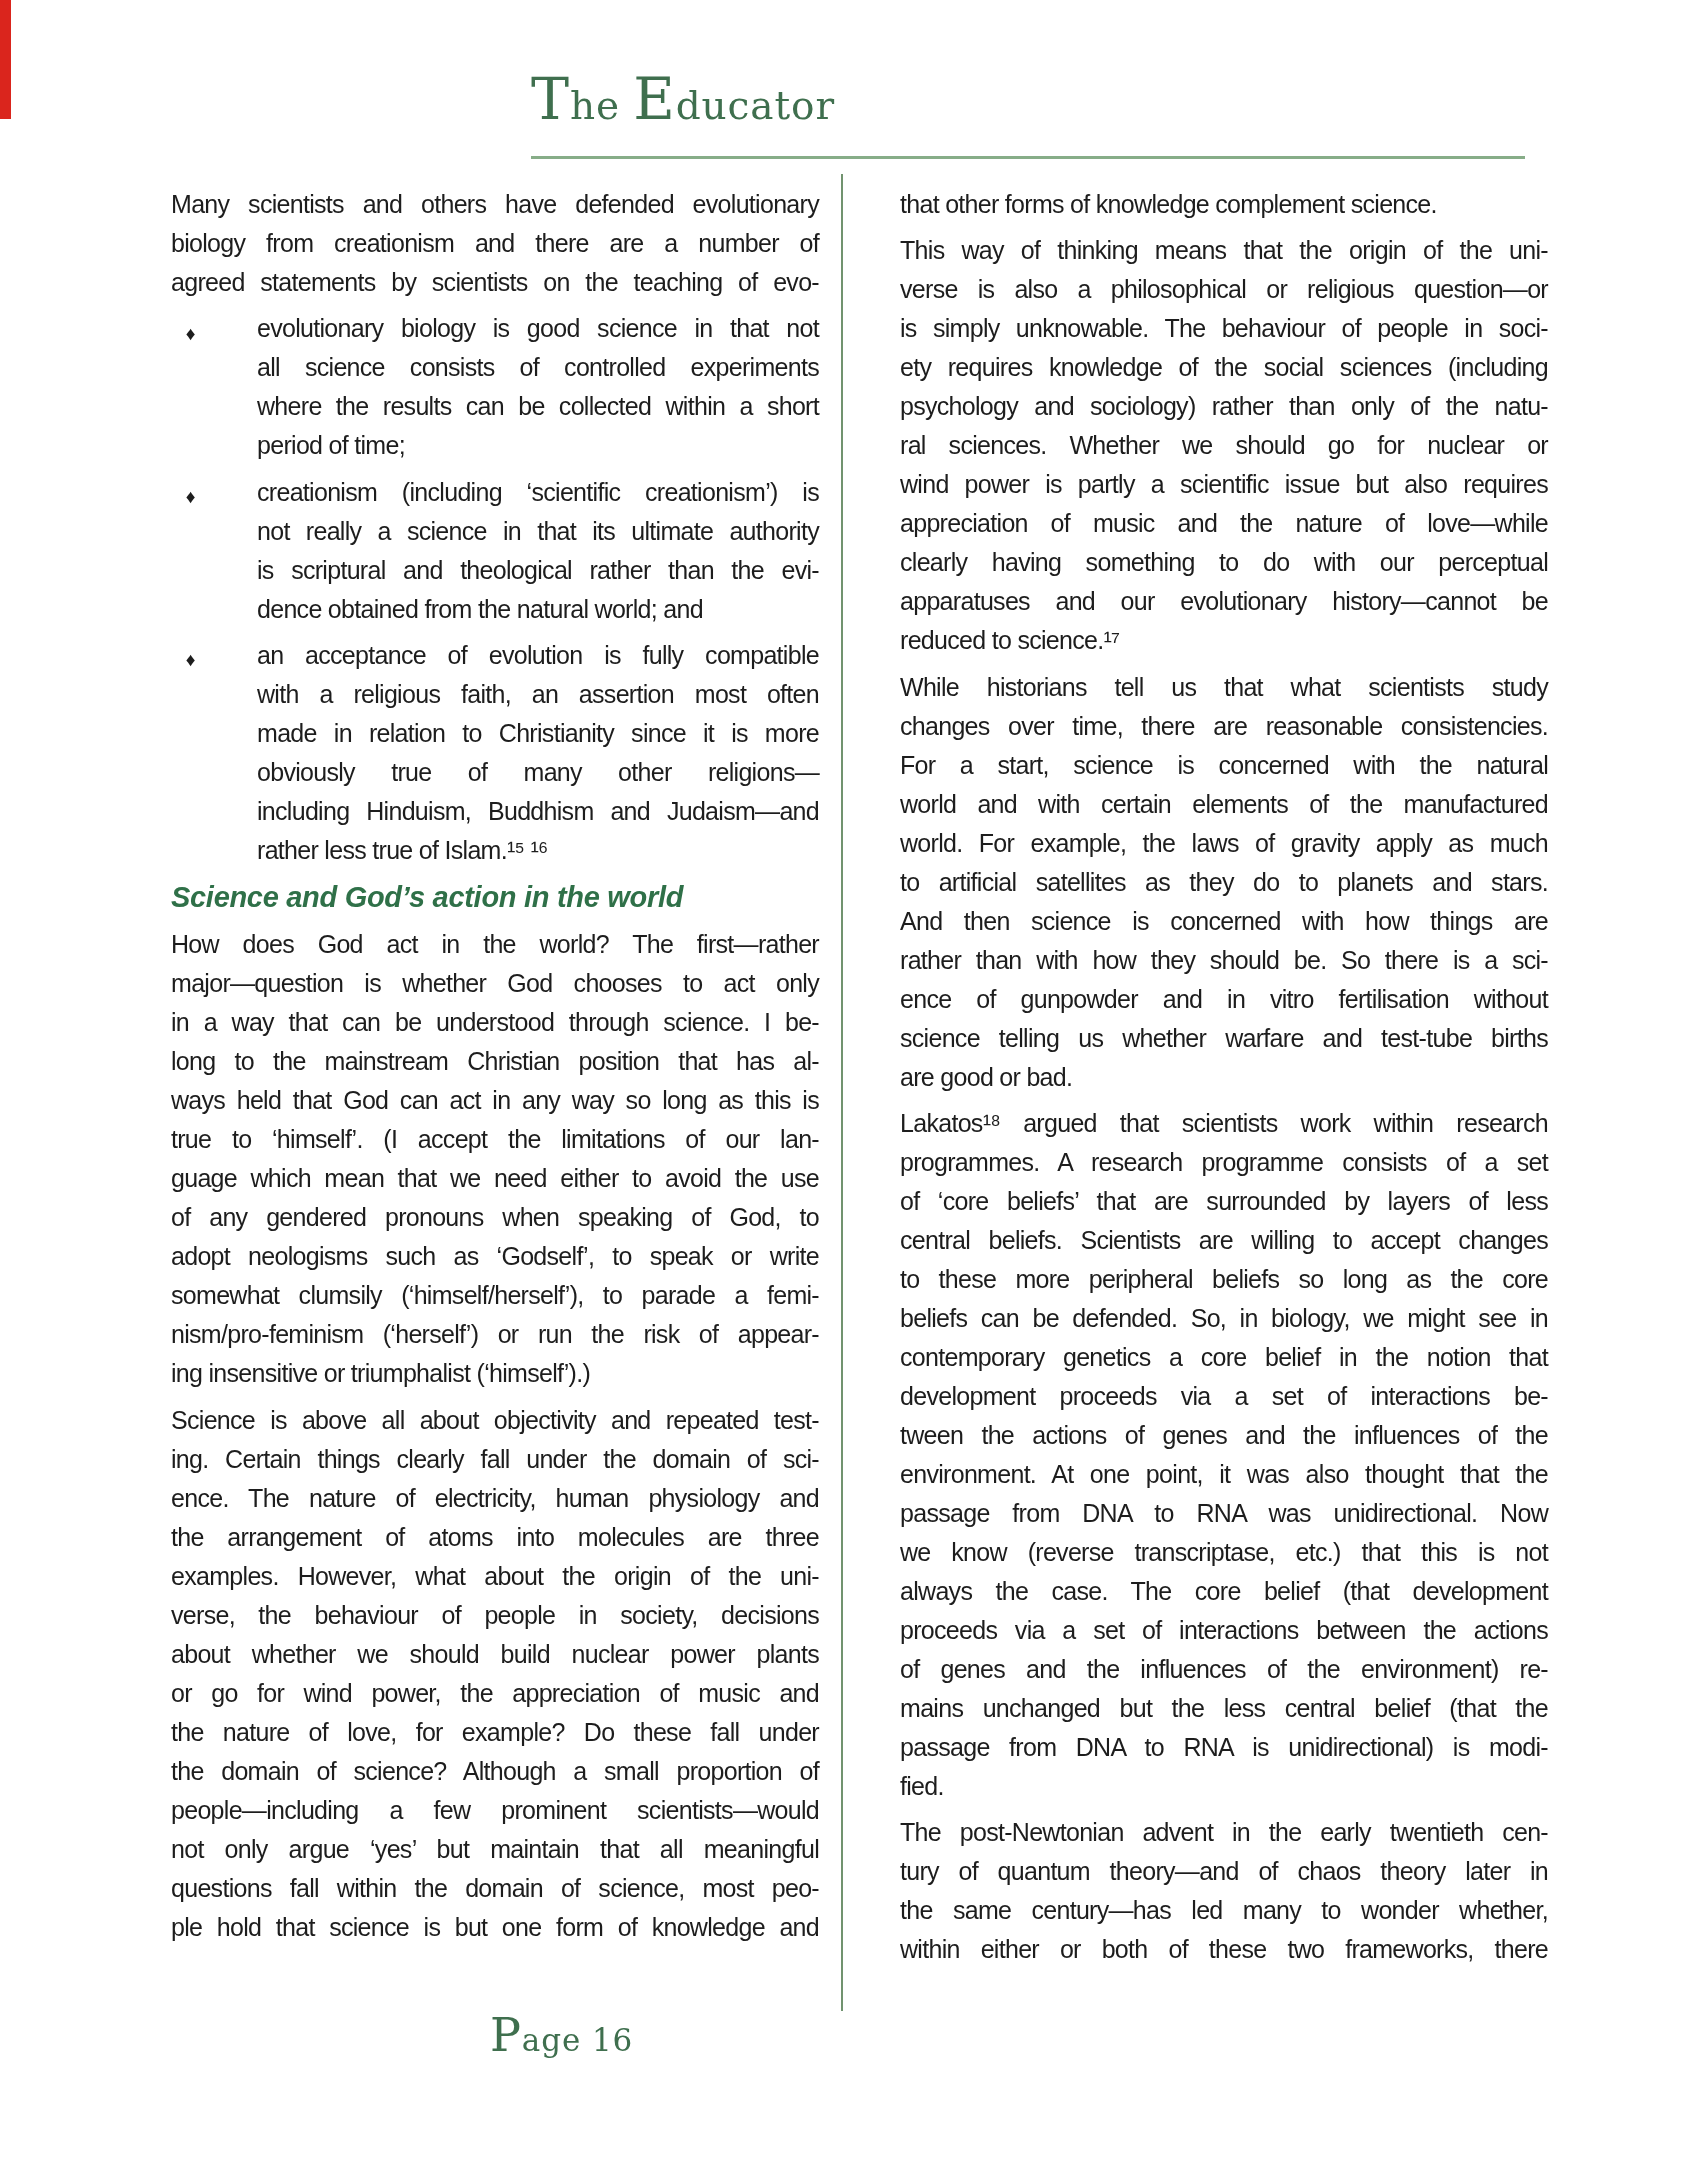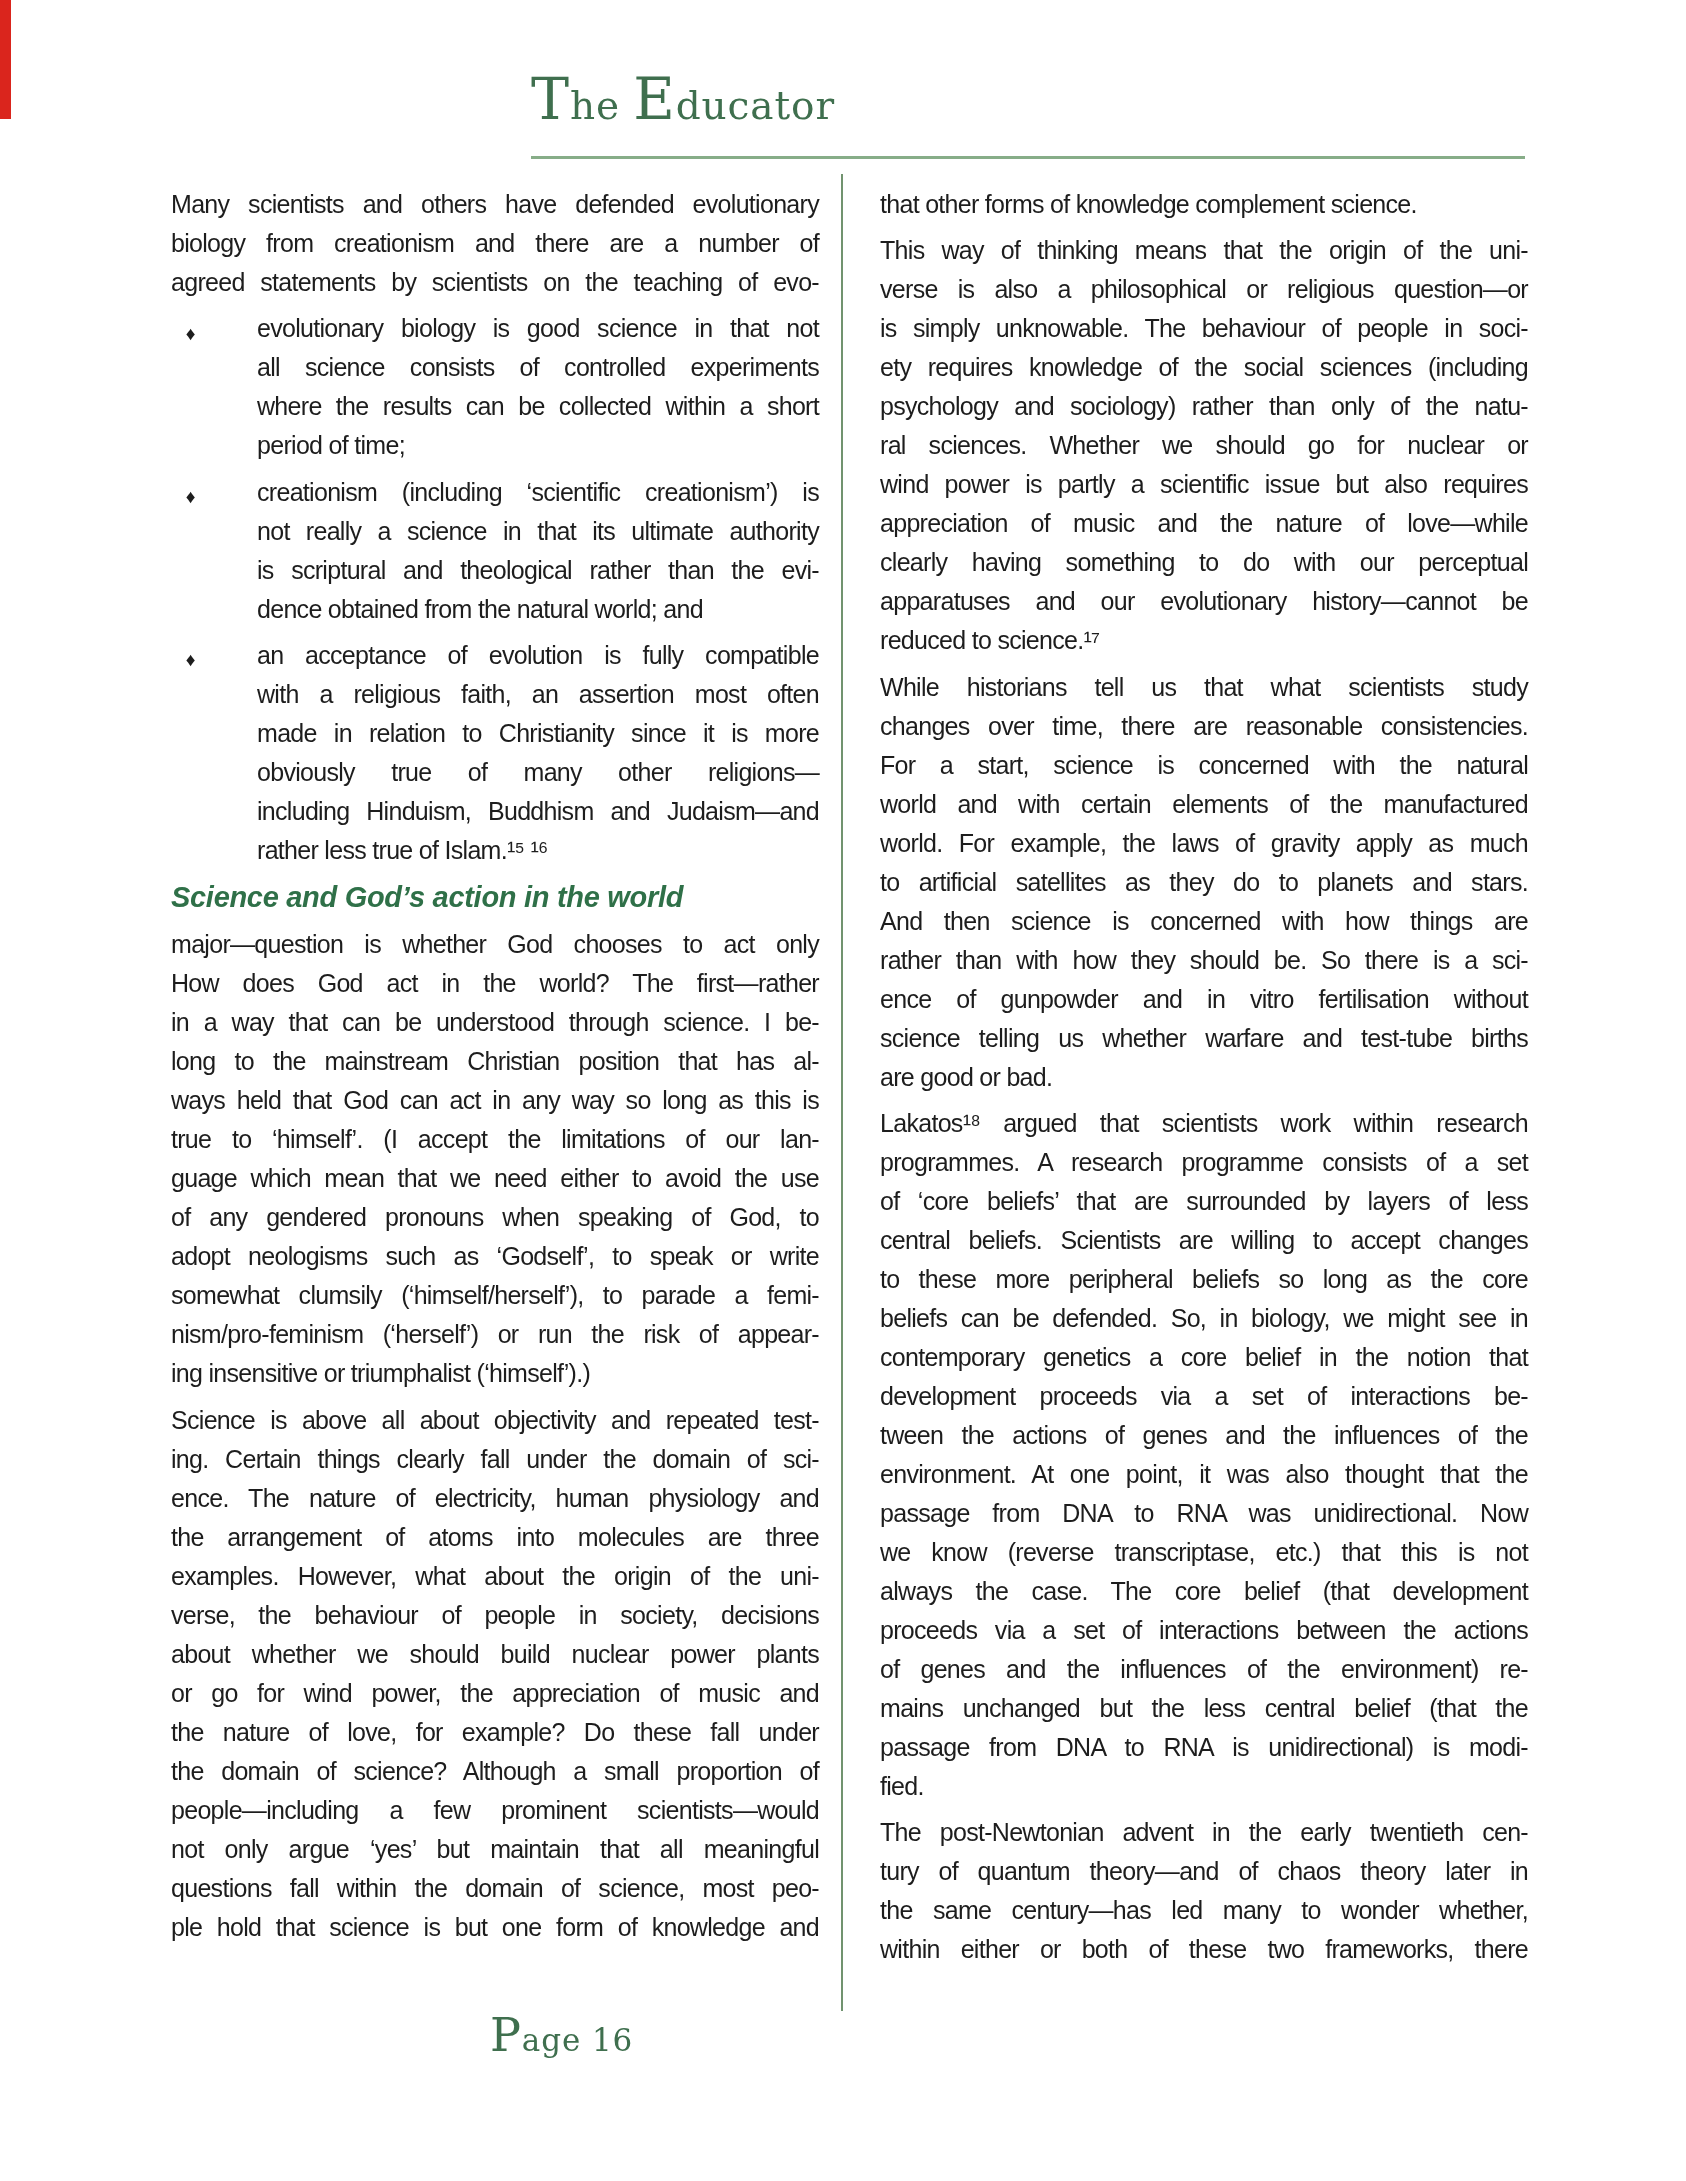--- a/index.html
+++ b/index.html
@@ -43,21 +43,21 @@
     position:absolute;left:841px;top:174px;
     width:1.8px;height:1837px;
     background:var(--divider-green);
   }
   .col{
     position:absolute;top:185px;width:648px;
     font-size:25px;line-height:39px;
     letter-spacing:-0.7px;
   }
   .col.left{left:171px;}
-  .col.right{left:880px;}
+  .col.right{left:900px;}
   .para{margin-bottom:7.3px;}
   .tline{text-align:justify;text-align-last:justify;}
   .tline.endline{text-align-last:left;}
   .bullet{position:relative;padding-left:86px;margin-bottom:5.5px;}
   .bullet-glyph{
     position:absolute;left:14.7px;top:4.6px;
     font-size:19px;letter-spacing:0;
     color:var(--body-text);
   }
   .heading{
@@ -121,22 +121,22 @@
           <div class="tline">made in relation to Christianity since it is more</div>
           <div class="tline">obviously true of many other religions—</div>
           <div class="tline">including Hinduism, Buddhism and Judaism—and</div>
           <div class="tline endline">rather less true of Islam.¹⁵ ¹⁶</div>
         </div>
     </div>
 
     <h2 class="heading">Science and God’s action in the world</h2>
 
     <div class="para">
+        <div class="tline">How does God act in the world? The first—rather</div>
         <div class="tline">major—question is whether God chooses to act only</div>
-        <div class="tline">How does God act in the world? The first—rather</div>
         <div class="tline">in a way that can be understood through science. I be-</div>
         <div class="tline">long to the mainstream Christian position that has al-</div>
         <div class="tline">ways held that God can act in any way so long as this is</div>
         <div class="tline">true to ‘himself’. (I accept the limitations of our lan-</div>
         <div class="tline">guage which mean that we need either to avoid the use</div>
         <div class="tline">of any gendered pronouns when speaking of God, to</div>
         <div class="tline">adopt neologisms such as ‘Godself’, to speak or write</div>
         <div class="tline">somewhat clumsily (‘himself/herself’), to parade a femi-</div>
         <div class="tline">nism/pro-feminism (‘herself’) or run the risk of appear-</div>
         <div class="tline endline">ing insensitive or triumphalist (‘himself’).)</div>

